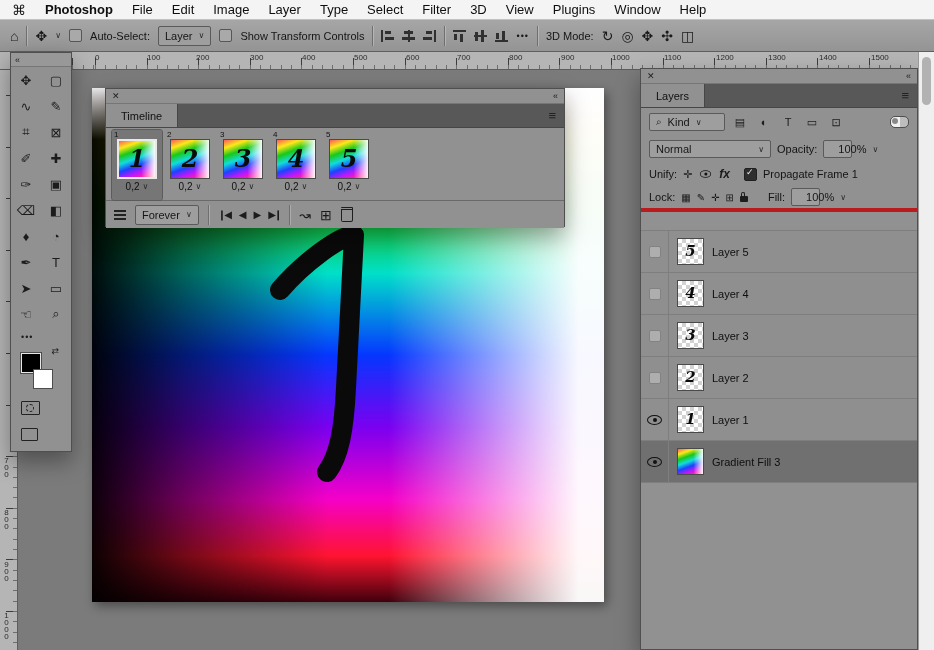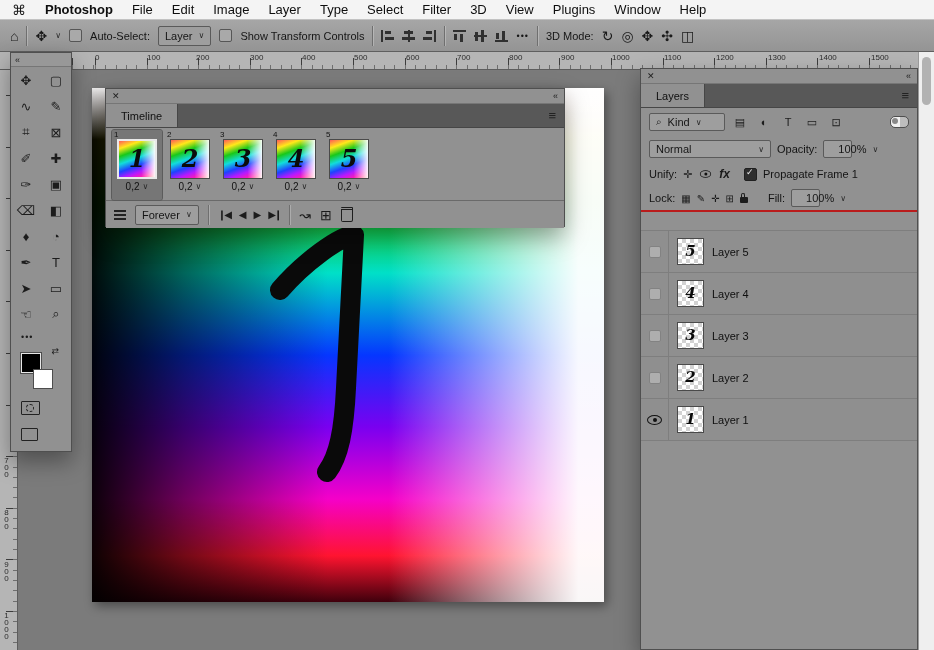--- a/index.html
+++ b/index.html
@@ -129,21 +129,21 @@
   .mask-icon::after{content:"";position:absolute;left:4px;top:1.5px;width:6px;height:6px;
                     border:1px dashed #222;border-radius:50%;}
   .screen-icon{width:15px;height:11px;border:1px solid #222;border-radius:1px;}
 
   
   .layers-panel{left:640px;top:68px;width:278px;height:582px;display:flex;flex-direction:column;}
   .lp-row{display:flex;align-items:center;gap:6px;padding:0 8px;box-sizing:border-box;}
   .lp-filter{height:28px;}
   .lp-blend{height:26px;}
   .lp-unify{height:24px;}
-  .lp-lock{height:26px;border-bottom:2px solid #b91c1c;}
+  .lp-lock{height:26px;border-bottom:4px solid #b91c1c;}
   .kind-dd{width:76px;box-sizing:border-box;}
   .filter-ic{width:18px;height:16px;display:flex;align-items:center;justify-content:center;
              font-size:11px;color:#1c1c1c;}
   .toggle-pill{margin-left:auto;width:17px;height:10px;border:1px solid #4f4f4f;border-radius:5px;
                background:linear-gradient(90deg,#f2f2f2 55%,#bdbdbd 55%);position:relative;}
   .toggle-pill::after{content:"";position:absolute;left:1px;top:1px;width:6px;height:6px;border-radius:50%;
                background:#8a8a8a;}
   .blend-dd{width:122px;box-sizing:border-box;}
   .val-dd{width:29px;box-sizing:border-box;justify-content:space-between;padding-left:14px;}
   .mini-lbl{font-size:11px;color:#141414;}
@@ -524,19 +524,26 @@
     </div>
     <div class="layer-row">
       <div class="eye-well">
           <span class="eye-icon"></span>
         </div>
       <div class="layer-thumb checker">
           <span class="hand-digit sm">1</span>
         </div>
       <span class="layer-name">Layer 1</span>
     </div>
+    <div class="layer-row selected">
+      <div class="eye-well">
+          <span class="eye-icon"></span>
+        </div>
+      <div class="layer-thumb mini-gradient"></div>
+      <span class="layer-name">Gradient Fill 3</span>
+    </div>
   </div>
 
   <div class="scrollbar">
     <div class="scroll-thumb"></div>
   </div>
 
 </div>
 
 </body></html>

